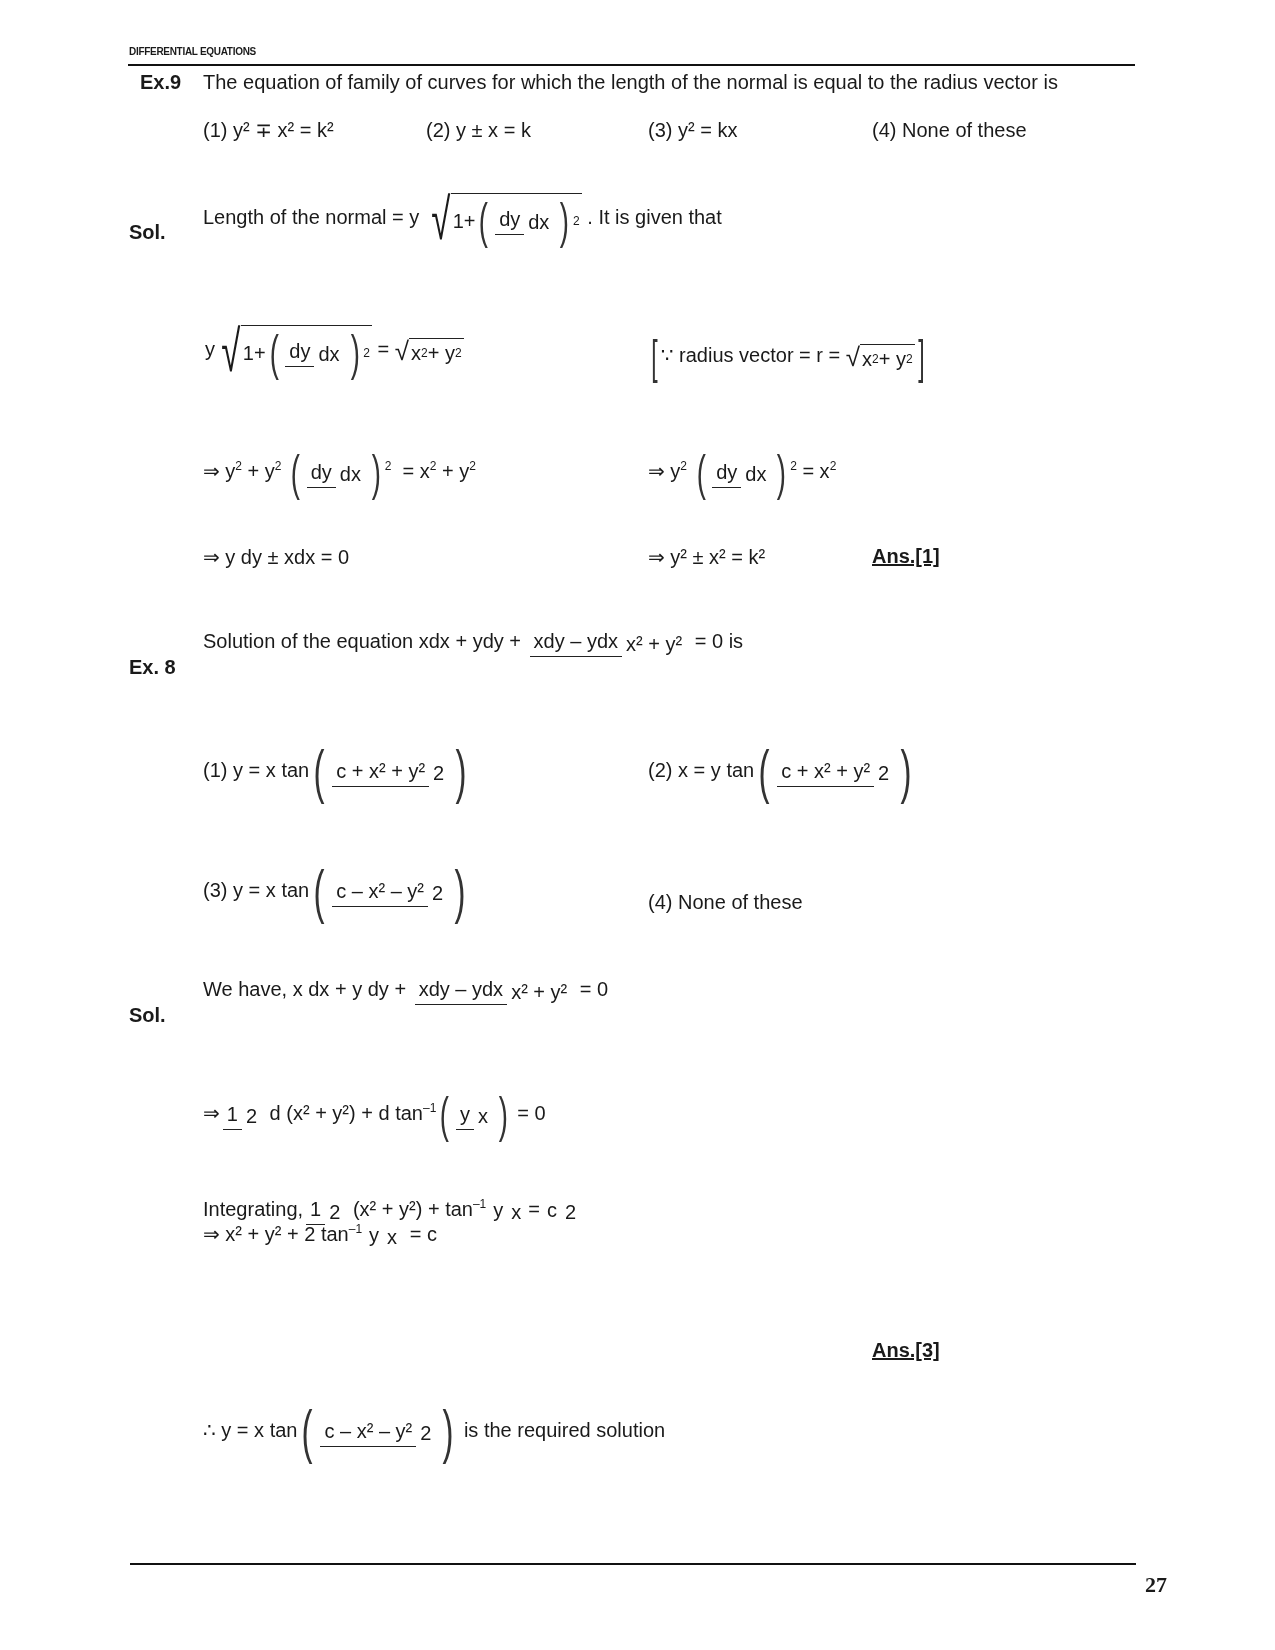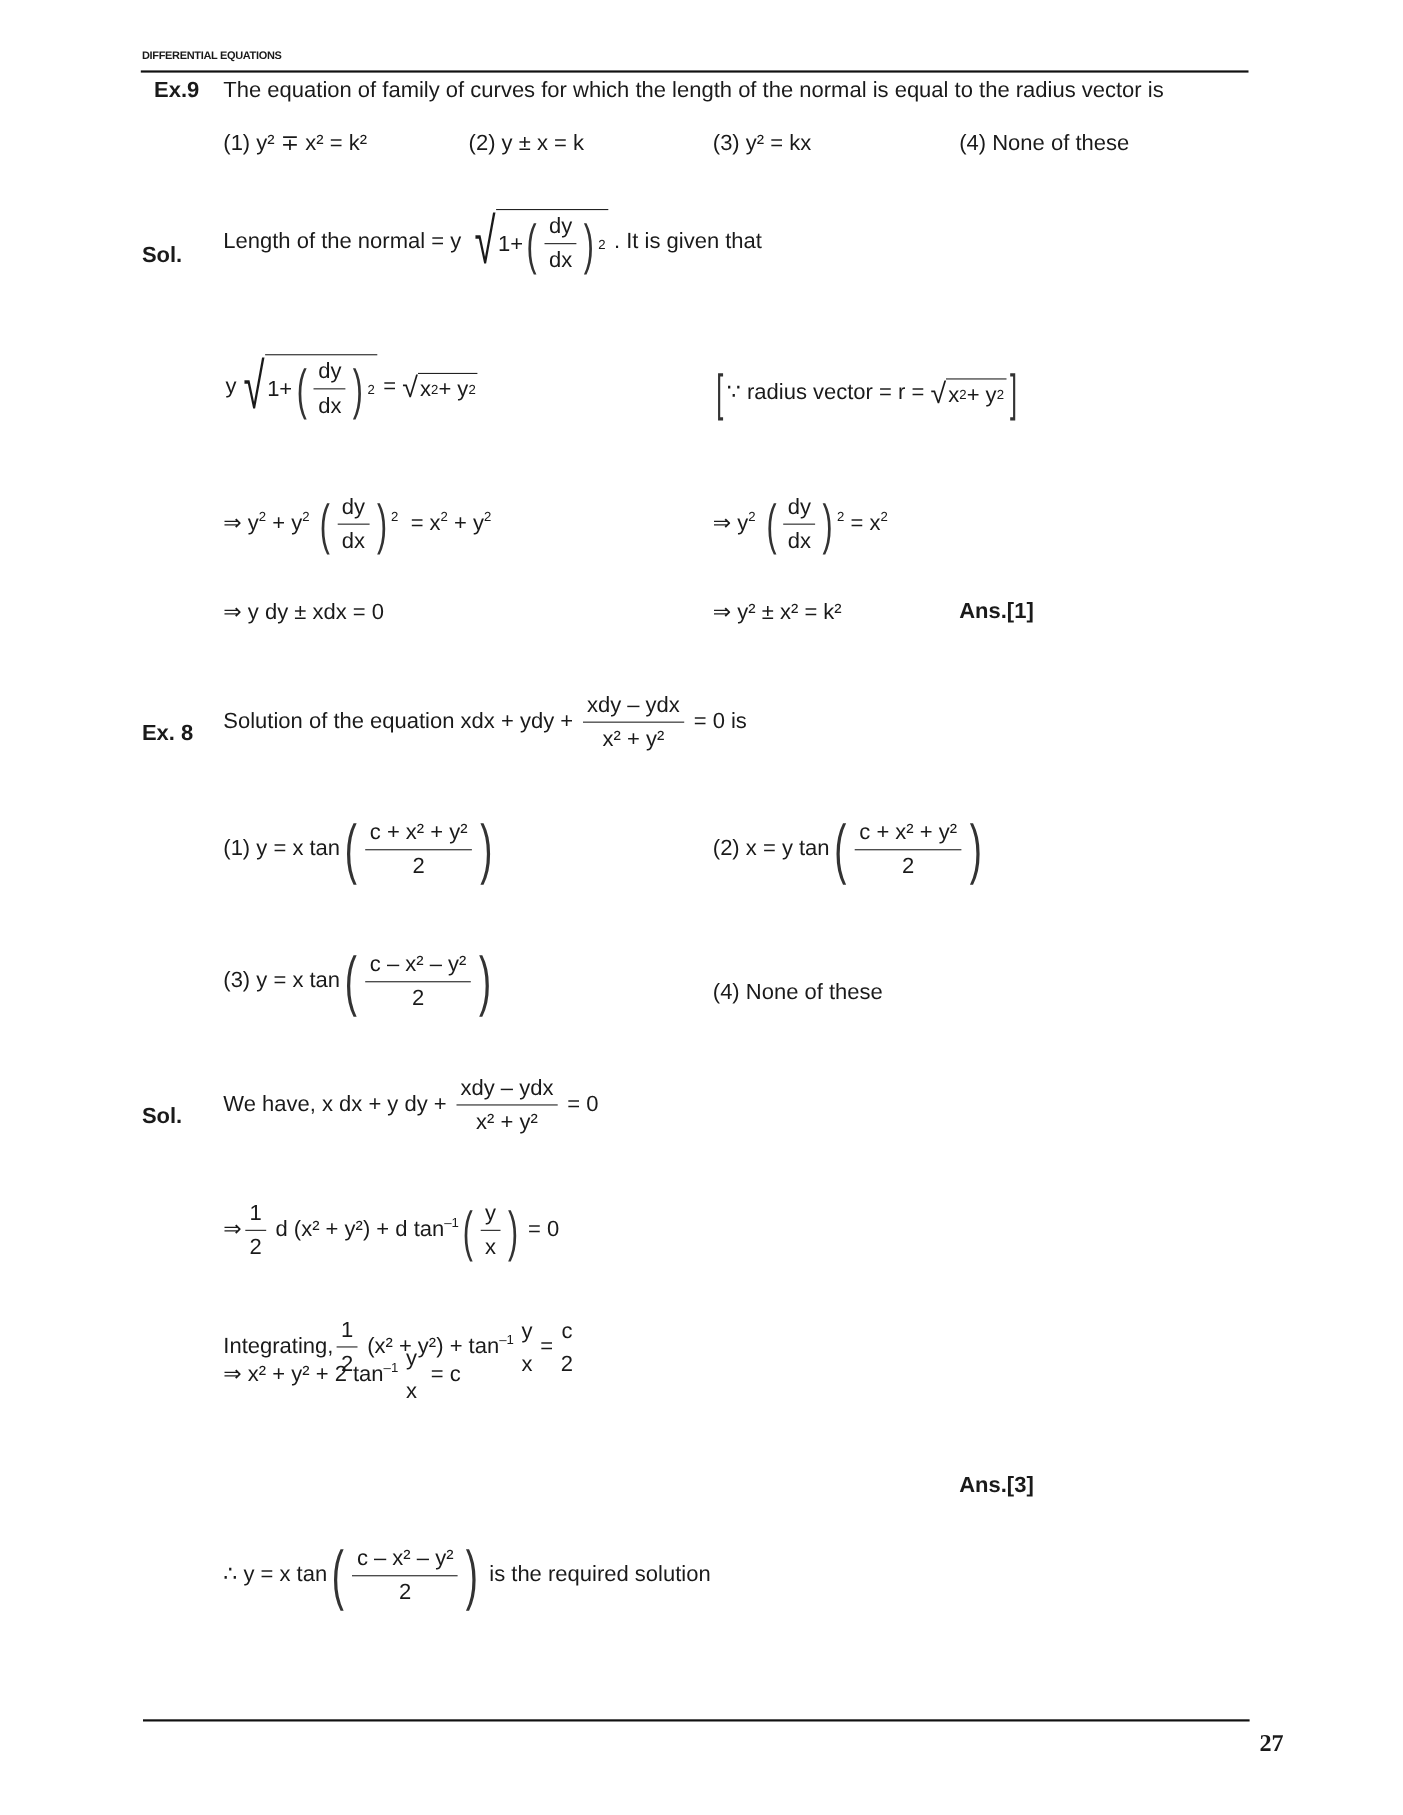--- a/index.html
+++ b/index.html
@@ -6,32 +6,32 @@
   body { width: 1275px; height: 1650px; position: relative; overflow: hidden;
          font-family: "Liberation Sans", sans-serif; color: #1a1a1a; }
   .abs { position: absolute; white-space: nowrap; }
   .txt { font-size: 20px; line-height: 24px; }
   .bold { font-weight: bold; }
   .hdr { font-size: 10px; font-weight: bold; letter-spacing: -0.3px; }
   .rule-top { position: absolute; left: 128px; top: 64px; width: 1007px; height: 2px; background: #111; }
   .rule-bot { position: absolute; left: 130px; top: 1563px; width: 1006px; height: 2px; background: #111; }
   .pageno { font-family: "Liberation Serif", serif; font-weight: bold; font-size: 22px; margin-left: 48px; }
   sup { font-size: 12px; vertical-align: 8px; line-height: 0; }
-  .frac { display: inline-flex; flex-direction: column; align-items: center; vertical-align: middle; margin: 0 3px; }
+  .frac { display: inline-flex; align-items: center; vertical-align: middle; margin: 0 3px; }
   .frac .num { padding: 0 4px 2px; border-bottom: 1.5px solid #222; line-height: 26px; }
   .frac .den { padding: 2px 4px 0; line-height: 26px; }
   .paren { display: inline-block; vertical-align: middle; font-weight: 200; transform: scaleX(0.55); color: #333; }
   .p-big { font-size: 60px; line-height: 60px; }
   .p-mid { font-size: 50px; line-height: 50px; }
   .sqrt { display: inline-flex; align-items: center; vertical-align: middle; }
   .sqrt .rad { font-size: 26px; transform: scaleY(1.0); }
   .sqrt .radtall { font-size: 58px; line-height: 58px; transform: scaleX(0.6); margin-right: -6px; }
   .sqrt .body { border-top: 1.5px solid #222; padding: 2px 2px 0 2px; display: inline-flex; align-items: center; }
   .brk { display: inline-block; font-size: 46px; line-height: 46px; vertical-align: middle; font-weight: 200; transform: scaleX(0.5); color: #333; }
-  .ans { font-weight: bold; font-size: 20px; }
+  .ans { font-weight: bold; font-size: 20px; text-decoration: underline; }
 </style>
 </head>
 <body>
 
 <div class="abs hdr" style="left:129px; top:46px;">DIFFERENTIAL EQUATIONS</div>
 <div class="rule-top"></div>
 
 <div class="abs txt bold" style="left:140px; top:70px;">Ex.9</div>
 <div class="abs txt" style="left:203px; top:70px;">The equation of family of curves for which the length of the normal is equal to the radius vector is</div>
 

